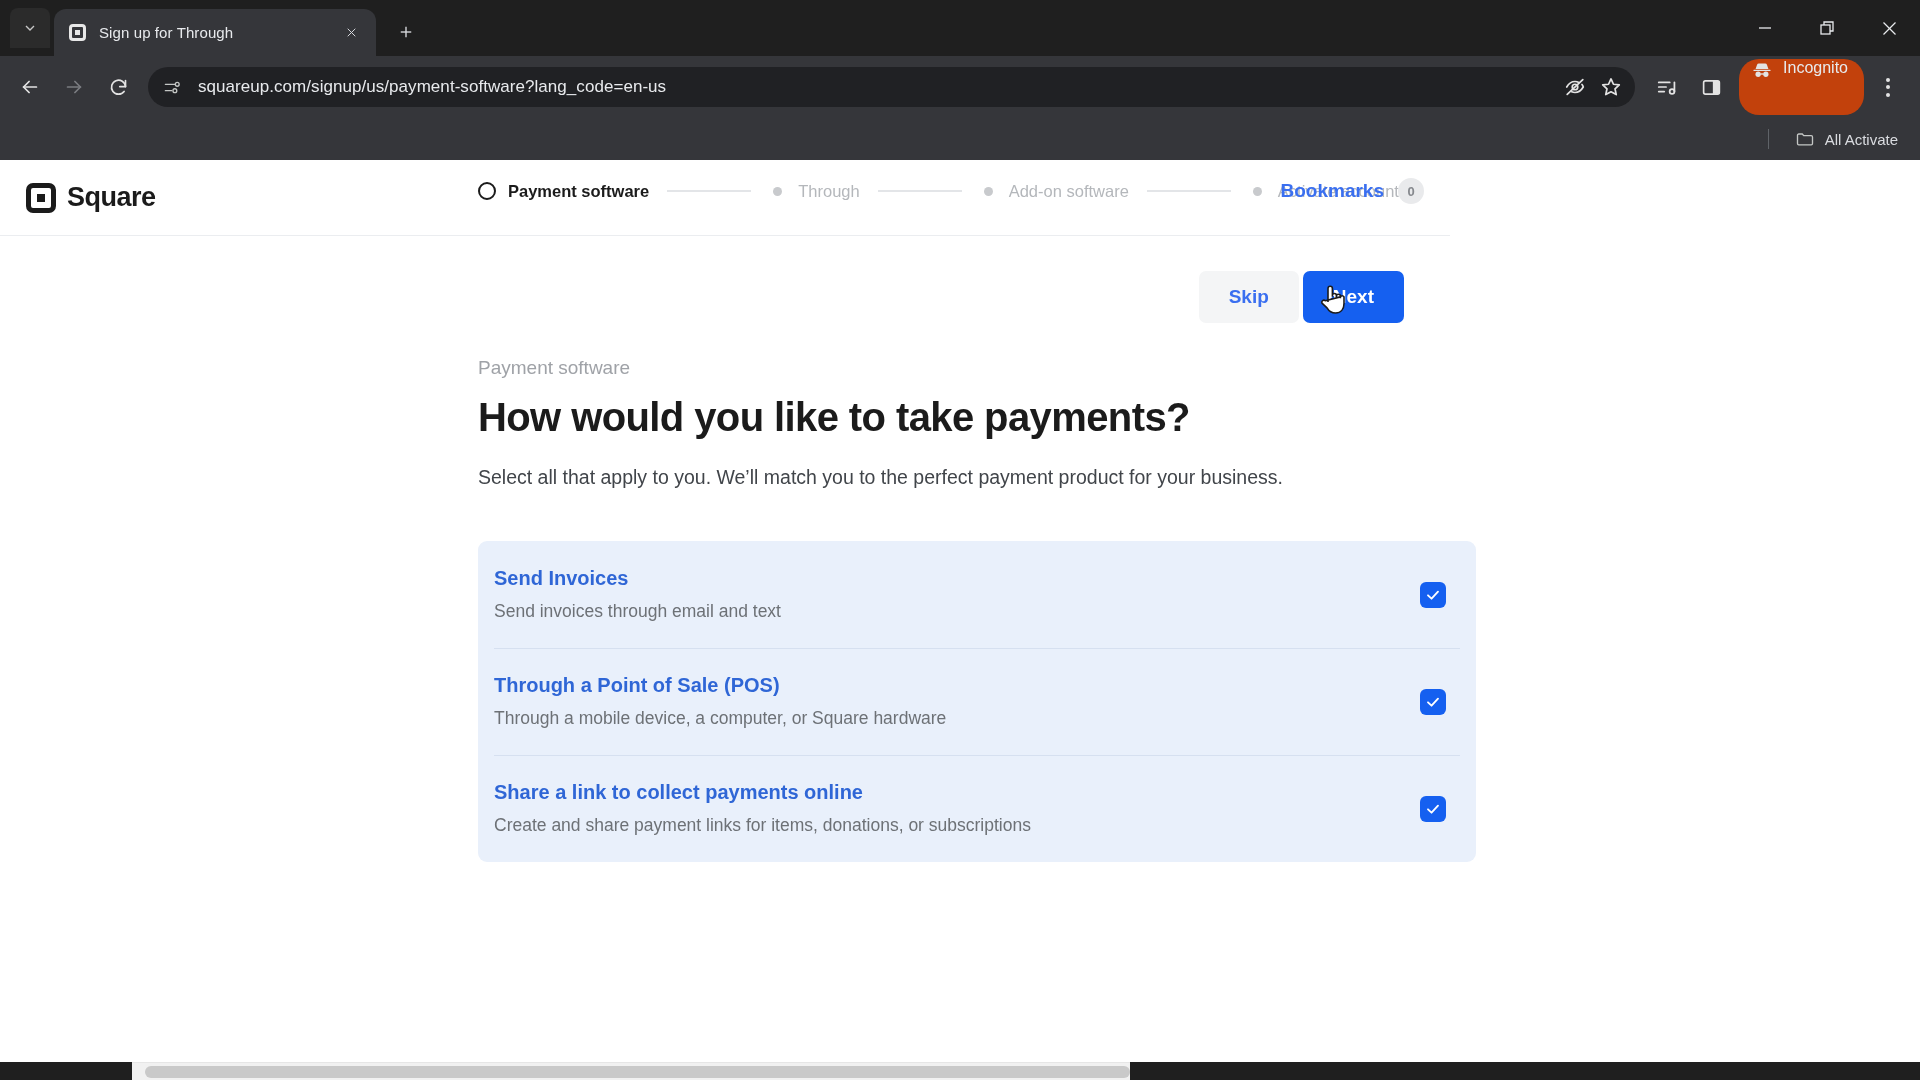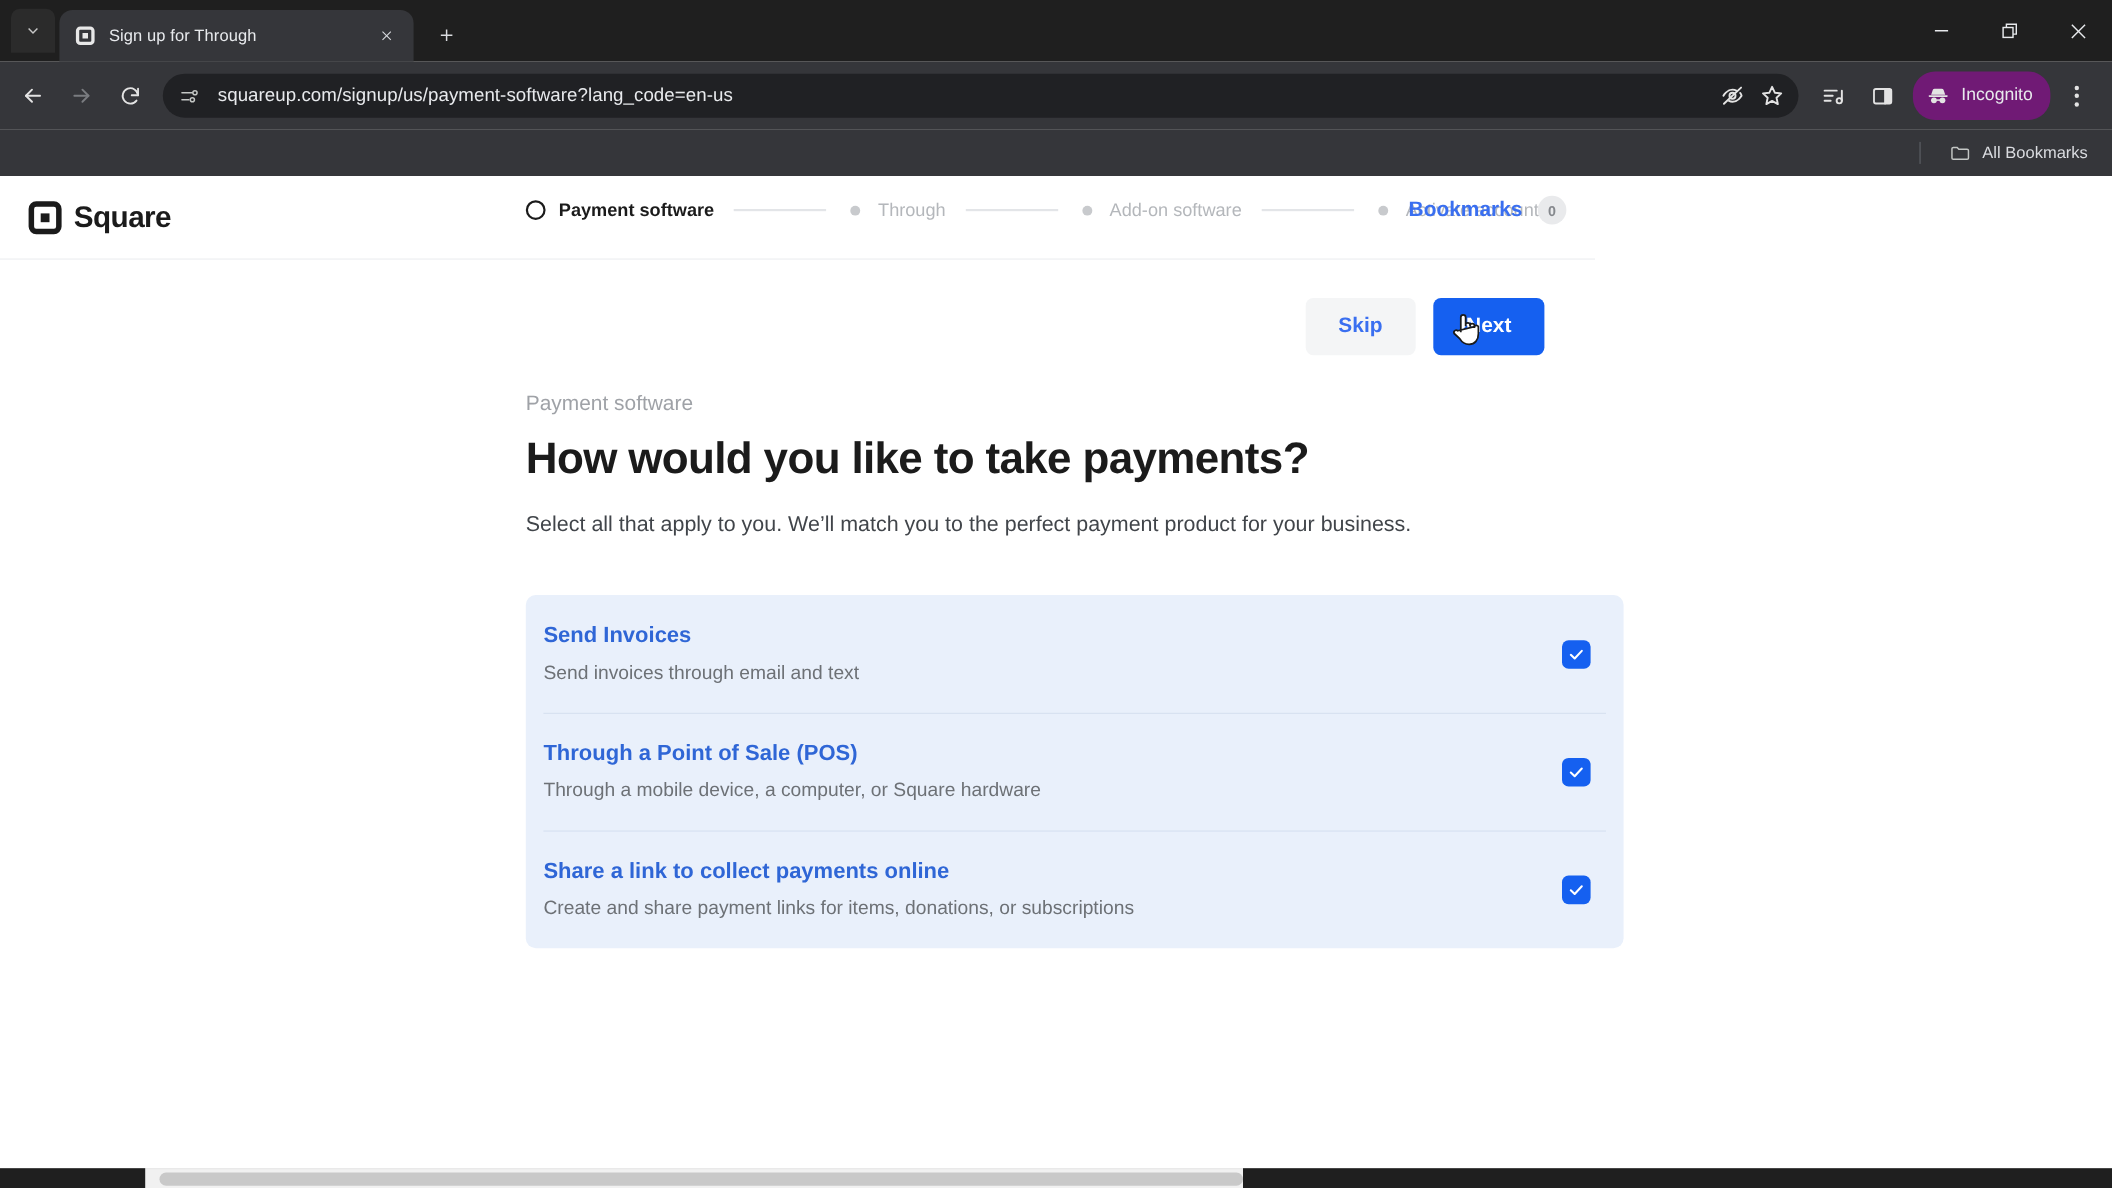--- a/index.html
+++ b/index.html
@@ -139,25 +139,25 @@
     white-space: nowrap;
     overflow: hidden;
     flex: 1;
     margin-left: 10px;
     letter-spacing: 0.05px;
   }
   .omni-right { display: flex; align-items: center; flex: 0 0 auto; }
   .omni-right .tb-icon { width: 36px; height: 36px; flex: 0 0 36px; }
 
   .incognito-pill {
-    height: 44px;
+    height: 56px;
     border-radius: 20px;
-    background: #701a75;
-    display: flex;
-    align-items: center;
+    background: #c2410c;
+    display: flex;
+    align-items: flex-start;
     padding: 0 16px 0 12px;
     margin-left: 6px;
     cursor: pointer;
     flex: 0 0 auto;
   }
   .incognito-pill svg { width: 22px; height: 22px; fill: #e3e3e3; flex: 0 0 22px; }
   .incognito-pill span { color: #e8eaed; font-size: 16px; margin-left: 10px; white-space: nowrap; }
 
   .menu-dots {
     width: 44px; height: 44px;
@@ -291,21 +291,21 @@
     display: flex; align-items: center; justify-content: center;
     margin-left: 14px;
     flex: 0 0 26px;
   }
 
   .actionbar {
     display: flex;
     justify-content: flex-end;
     align-items: center;
     padding: 35px 46px 0 0;
-    gap: 16px;
+    gap: 4px;
   }
   .btn {
     border: none;
     border-radius: 7px;
     font-size: 19px;
     font-weight: 700;
     cursor: pointer;
     font-family: "Liberation Sans", sans-serif;
     padding: 0 30px;
     height: 52px;
@@ -543,21 +543,21 @@
       <i></i>
     </div>
   </div>
 
   <div class="bookmarkbar">
     <span class="bb-sep"></span>
     <div class="bb-item">
       <svg viewBox="0 0 24 24">
           <path d="M3 7.5a1.5 1.5 0 0 1 1.5-1.5h4.2l1.8 2h9A1.5 1.5 0 0 1 21 9.5v8A1.5 1.5 0 0 1 19.5 19h-15A1.5 1.5 0 0 1 3 17.5z"></path>
         </svg>
-      <span>All Bookmarks</span>
+      <span>All Activate</span>
     </div>
   </div>
 
   <div class="viewport">
     <div class="page">
 
       <div class="site-header">
         <div class="logo">
           <span class="logo-mark">
               <i></i>

